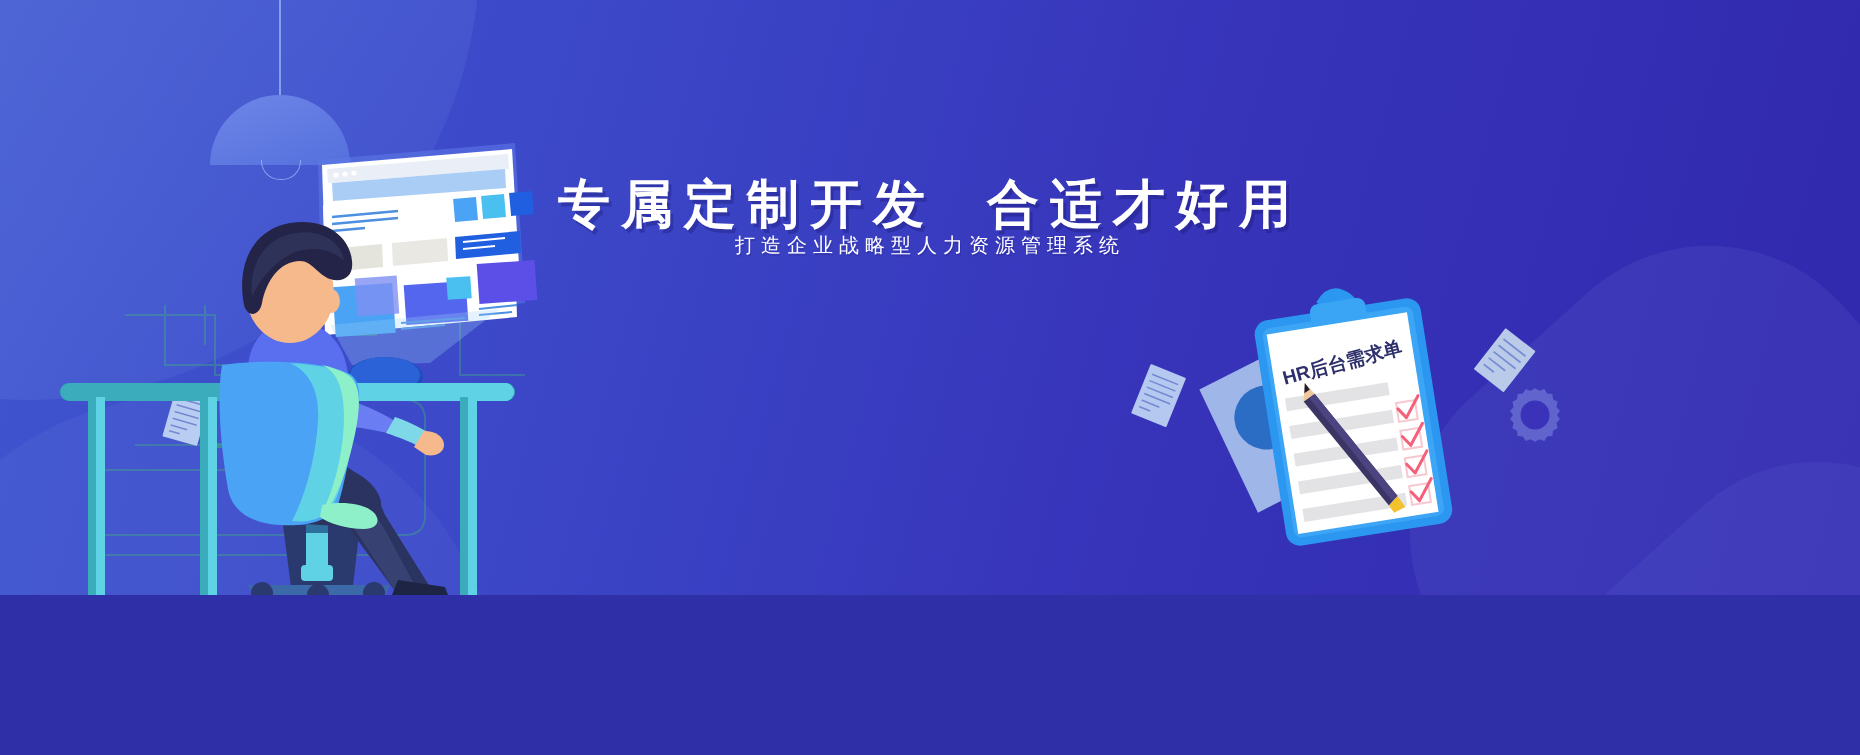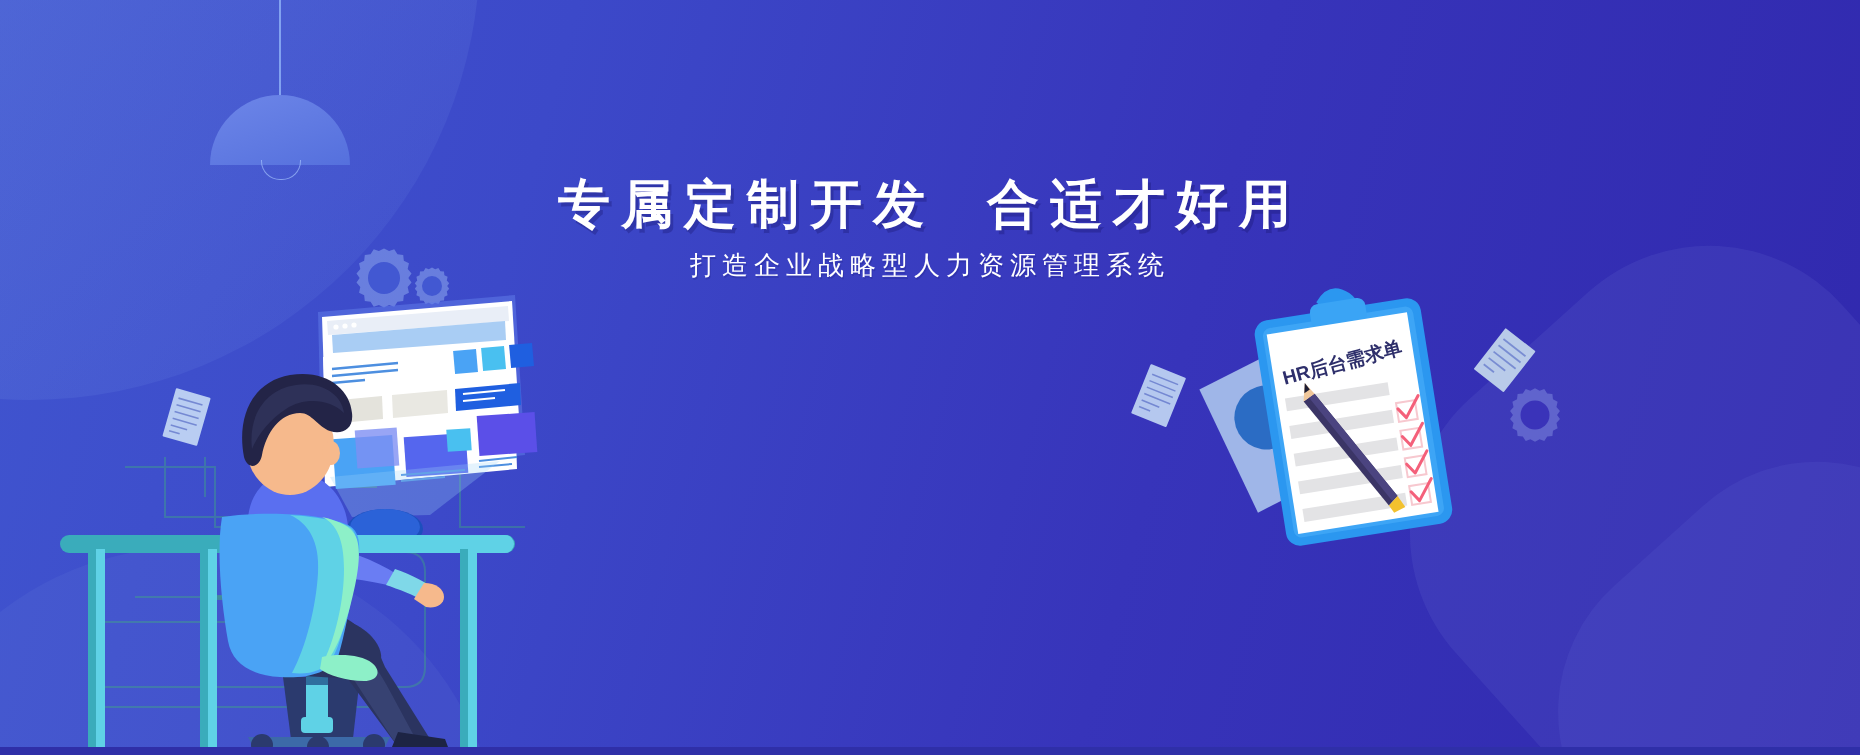--- a/index.html
+++ b/index.html
@@ -1,20 +1,20 @@
 <!DOCTYPE html>
 <html><head>
 <meta charset="utf-8">
 <style>
   html,body{margin:0;padding:0;background:#2f2fa8;}
   body{font-family:"Liberation Sans","DejaVu Sans",sans-serif;}
 
   #banner{
     position:relative;
-    width:1860px;height:747px;
+    width:1860px;height:595px;
     overflow:hidden;
     background:linear-gradient(105deg,#4055cf 0%,#3c49c9 28%,#3734ba 62%,#3028ad 100%);
   }
 
   
   .bg-layer{position:absolute;inset:0;overflow:hidden;pointer-events:none;}
 
   .blob-topleft{
     position:absolute;left:-420px;top:-500px;
     width:900px;height:900px;border-radius:50%;
@@ -66,22 +66,21 @@
     position:absolute;left:0;right:0;top:176px;
     text-align:center;z-index:40;
   }
   .title{
     font-size:52px;font-weight:bold;color:#ffffff;
     letter-spacing:11px;line-height:1.1;
     text-shadow:3px 4px 0 rgba(25,22,110,.33);
     white-space:pre;
   }
   .subtitle{
-    margin-top:17px;
-    font-size:26px;color:#ffffff;font-weight:normal;
+    font-size:20px;color:#ffffff;font-weight:normal;
     letter-spacing:6px;line-height:1.2;
     text-shadow:1px 2px 0 rgba(25,22,110,.22);
     white-space:pre;
   }
 
   
   .scene-left{position:absolute;left:0;bottom:0;width:640px;height:470px;}
   .scene-right{position:absolute;left:1190px;top:275px;width:340px;height:290px;}
 
   svg{display:block;overflow:visible;}

